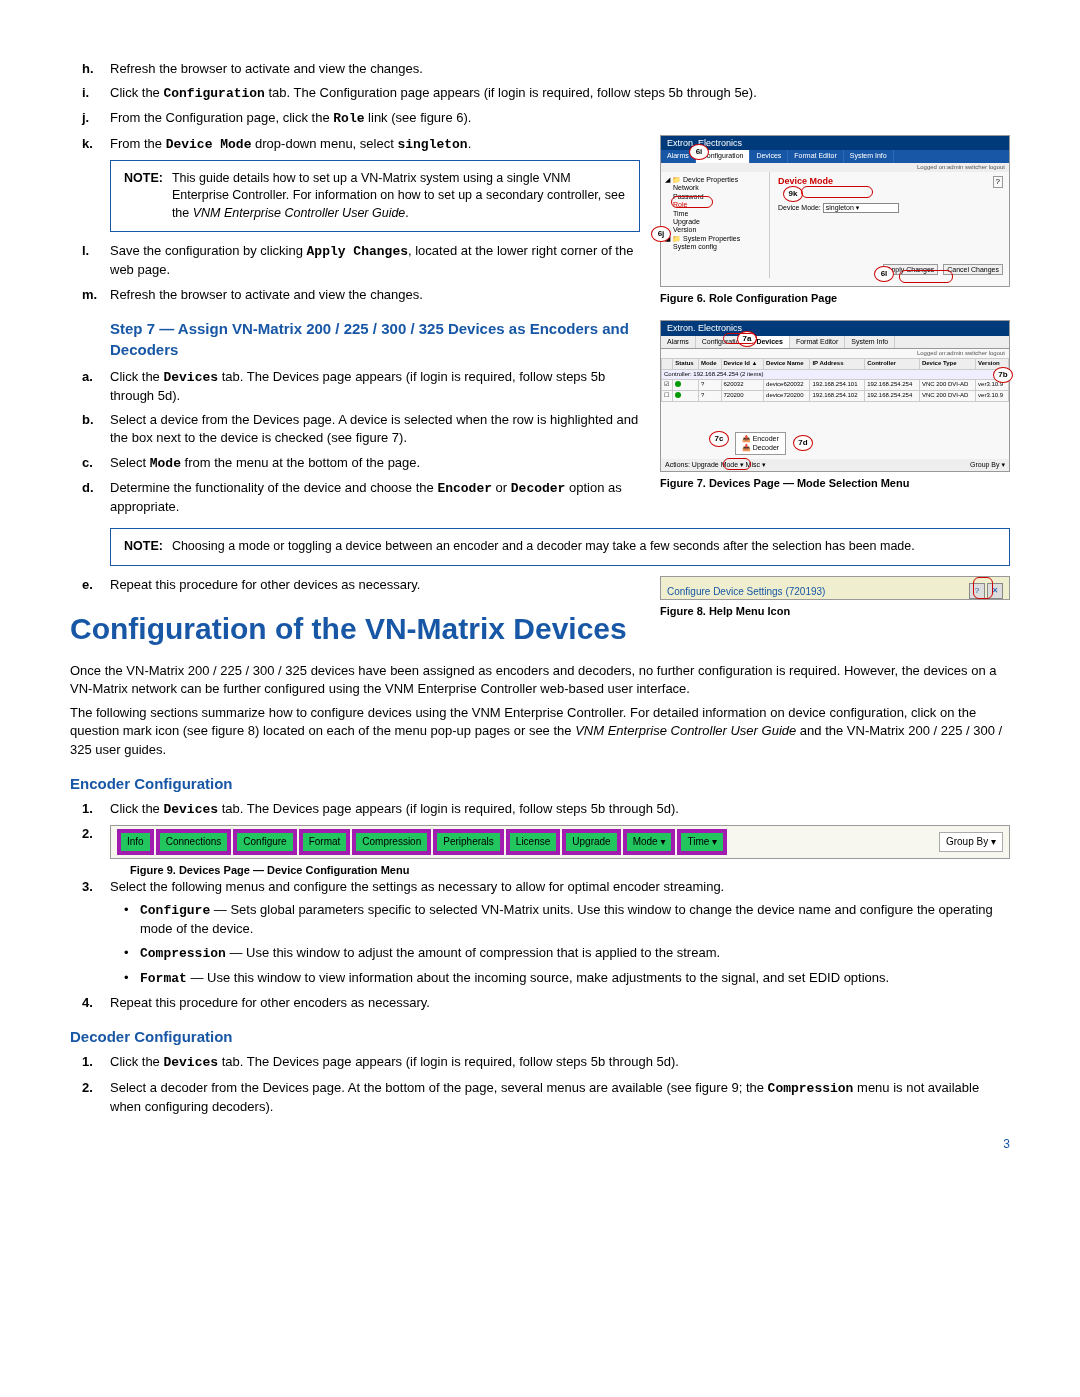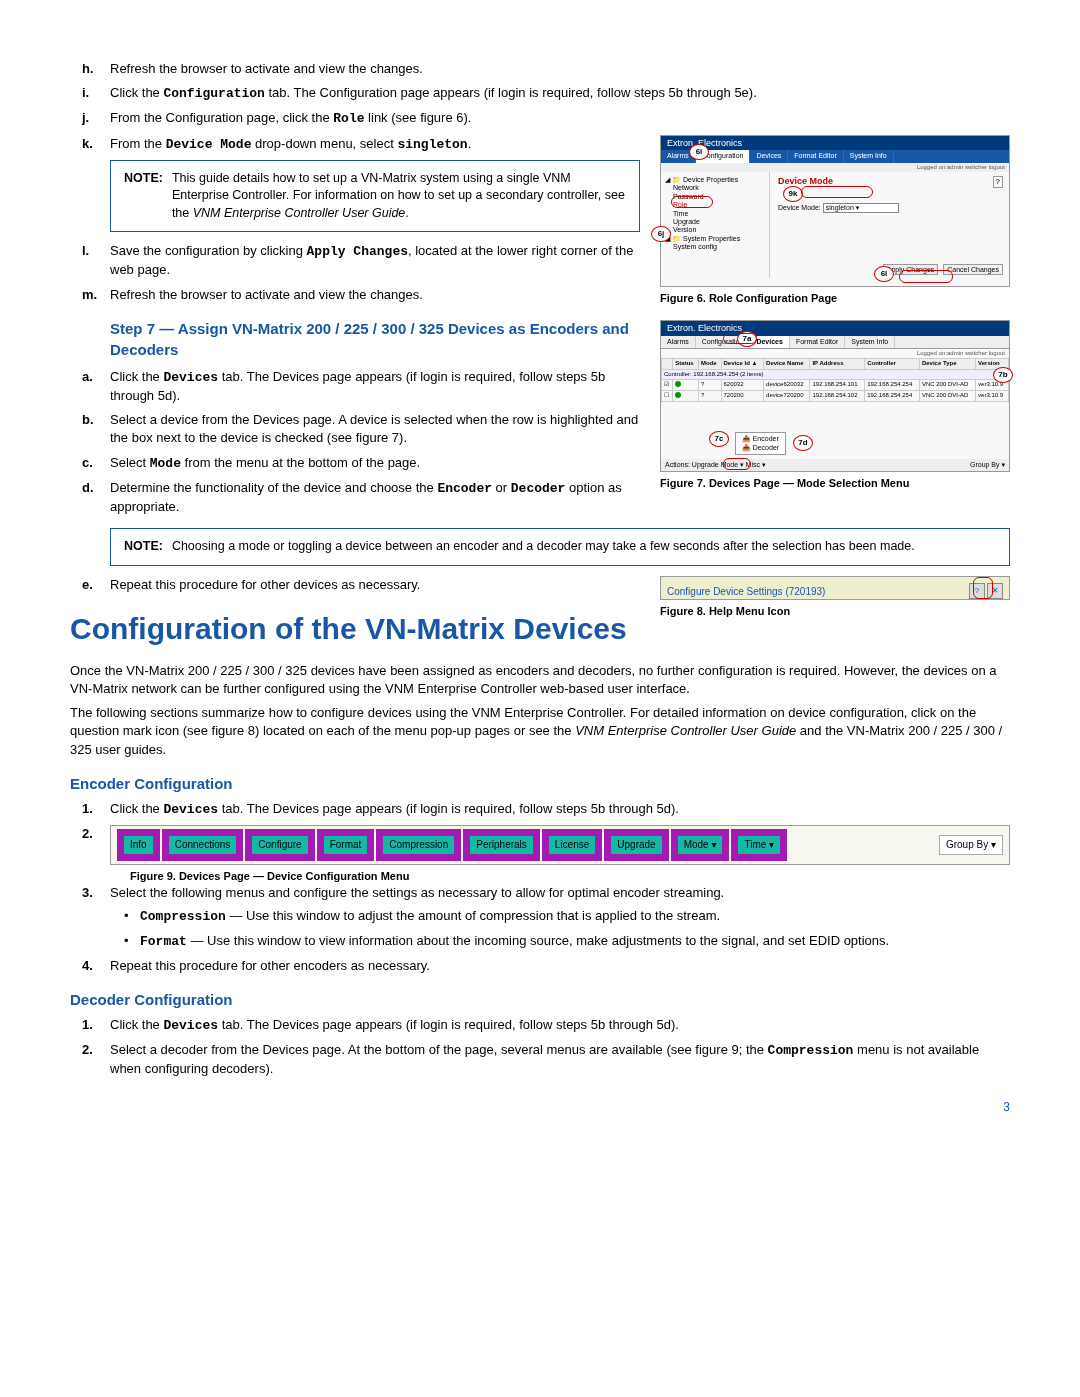--- a/index.html
+++ b/index.html
@@ -165,21 +165,21 @@
     border:1px solid #999;
     background:#f7f7f0;
     display:flex;
     justify-content:space-between;
     align-items:center;
     padding:3px 6px;
     font-size:11px;
     margin-left:40px;
   }
   .fig9 .btns { display:flex; gap:2px; }
-  .fig9 .btns span { border:7px solid #a21caf; background:#14b8a6; padding:2px 6px; font-size:10px;}
+  .fig9 .btns span { border:4px solid #a21caf; background:#22c55e; padding:2px 6px; font-size:10px;}
   .page-num { text-align:right; color:#1857a5; font-size:12px; margin-top:20px; }
   p.body { margin: 6px 0; }
 </style>
 </head>
 <body>
 
 <div class="row">
   <div class="col-left">
     <ol class="lettered">
       <li><span class="marker">h.</span><span>Refresh the browser to activate and view the changes.</span></li>
@@ -408,20 +408,21 @@
     <span>Mode ▾</span>
     <span>Time ▾</span>
   </span>
   <span style="border:1px solid #aaa; background:#fff; padding:2px 6px; font-size:10px;">Group By ▾</span>
 </div>
 <div class="fig-caption" style="margin-left:60px;">Figure 9. Devices Page — Device Configuration Menu</div>
 
 <ol class="numbered">
   <li><span class="marker">3.</span><span>Select the following menus and configure the settings as necessary to allow for optimal encoder streaming.</span>
     <ul class="bulleted">
+      <li><span class="mono">Configure</span><span> — Sets global parameters specific to selected VN-Matrix units. Use this window to change the device name and configure the operating mode of the device.</span></li>
       <li><span class="mono">Compression</span><span> — Use this window to adjust the amount of compression that is applied to the stream.</span></li>
       <li><span class="mono">Format</span><span> — Use this window to view information about the incoming source, make adjustments to the signal, and set EDID options.</span></li>
     </ul>
   </li>
   <li><span class="marker">4.</span><span>Repeat this procedure for other encoders as necessary.</span></li>
 </ol>
 
 <h3 class="sub-heading">Decoder Configuration</h3>
 <ol class="numbered">
   <li><span class="marker">1.</span>

